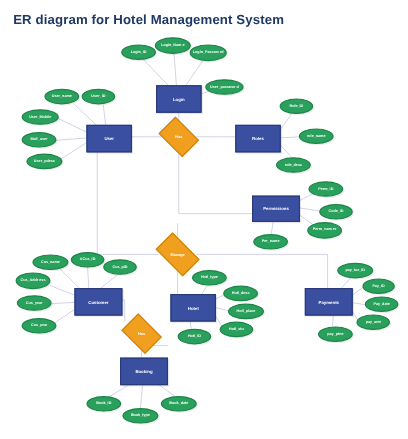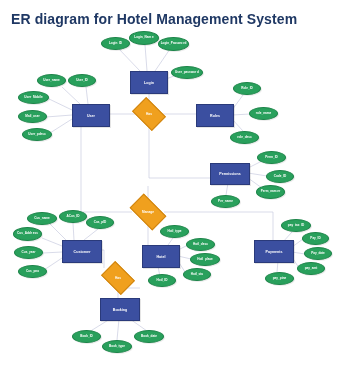--- a/index.html
+++ b/index.html
@@ -6,21 +6,21 @@
   body{
     width:340px;height:366px;
     background:#ffffff;
     font-family:"Liberation Sans", sans-serif;
     overflow:hidden;
     position:relative;
   }
   #canvas{position:absolute;left:0;top:0;width:340px;height:366px;}
   #title{
     position:absolute;left:11px;top:11px;
-    font-size:14px;font-weight:bold;color:#1f3864;
+    font-size:11px;font-weight:bold;color:#1f3864;
     letter-spacing:.1px;white-space:nowrap;
   }
   .node{position:absolute;display:flex;align-items:center;justify-content:center;text-align:center;}
   .entity{
     background:#3b4fa0;border:1px solid #2a3a7a;
     color:#ffffff;font-size:3.6px;font-weight:bold;
     box-shadow:1px 1px 0 rgba(0,0,0,.10);
   }
   .attr{
     background:#29a05c;border:1px solid #1d8449;

